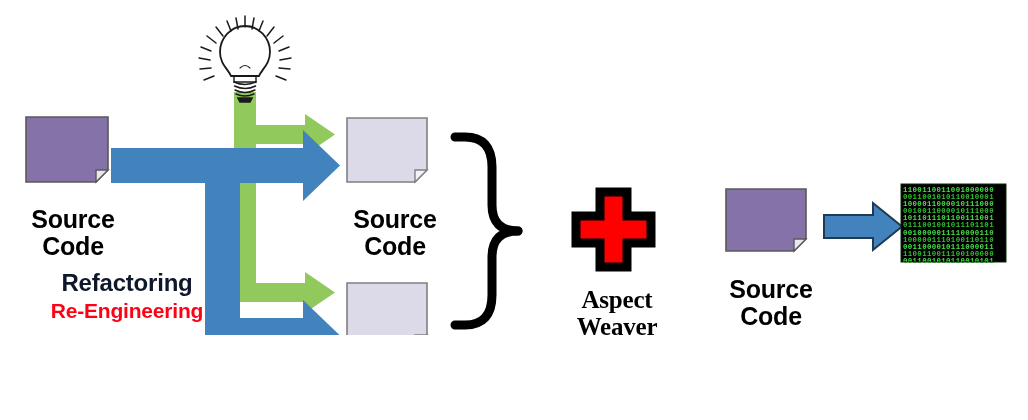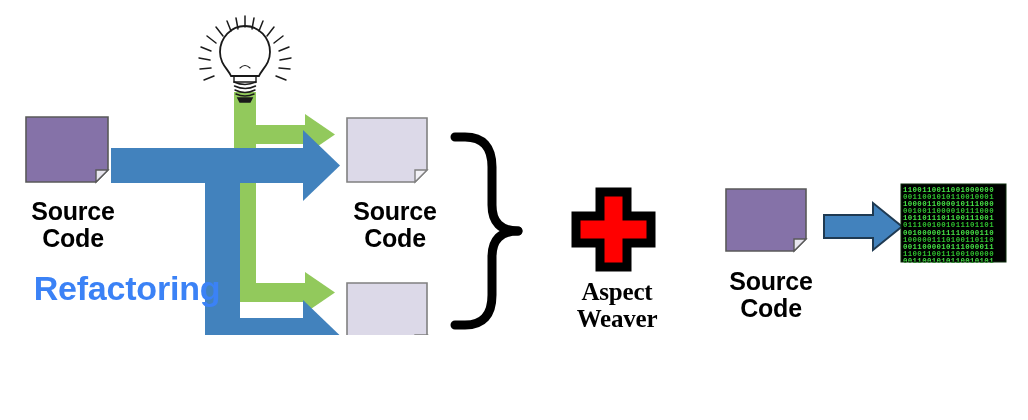--- a/index.html
+++ b/index.html
@@ -26,22 +26,22 @@
   }
   .lbl {
     position: absolute;
     color: #000000;
     font-weight: bold;
     text-align: center;
     line-height: 1.08;
     white-space: pre;
     letter-spacing: -0.2px;
   }
-  .lbl-big   { font-size: 25px; }
-  .lbl-red1  { color: #3b82f6; font-size: 34px; }
+  .lbl-big   { font-size: 25px; margin-top: 8px; }
+  .lbl-red1  { color: #0f172a; font-size: 24px; }
   .lbl-red2  { color: #FF0014; font-size: 21px; }
 
   
   #label-source-code-input   { left: 8px;   top: 198px; width: 130px; }
   #label-refactoring         { left: 22px;  top: 270px; width: 210px; text-align: center; }
   #label-re-engineering      { left: 12px;  top: 300px; width: 230px; text-align: center; }
   #label-source-code-out     { left: 330px; top: 198px; width: 130px; }
   #label-concerns            { left: 322px; top: 362px; width: 150px; }
   #label-aspect-weaver       { left: 548px; top: 278px; width: 138px; font-family: Liberation Serif, serif; }
   #label-source-code-final   { left: 706px; top: 268px; width: 130px; }
@@ -174,20 +174,21 @@
       <rect x="901" y="184" width="105" height="78" fill="none" stroke="#0a2a0a" stroke-width="1"></rect>
     </g>
 
   </svg>
 
   <div class="lbl lbl-big" id="label-source-code-input">Source
 Code</div>
 
   <div class="lbl lbl-red1" id="label-refactoring">Refactoring</div>
 
+  <div class="lbl lbl-red2" id="label-re-engineering">Re-Engineering</div>
 
   <div class="lbl lbl-big" id="label-source-code-out">Source
 Code</div>
 
 
   <div class="lbl lbl-big" id="label-aspect-weaver">Aspect
 Weaver</div>
 
   <div class="lbl lbl-big" id="label-source-code-final">Source
 Code</div>

